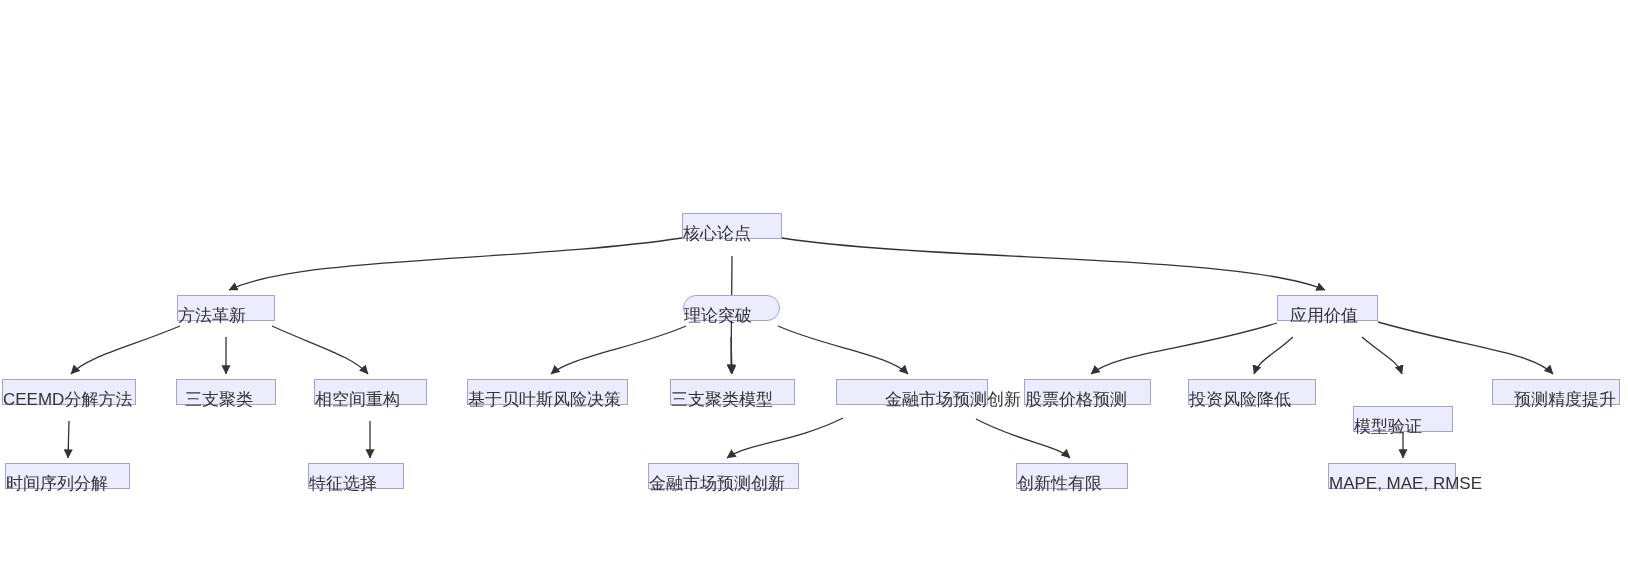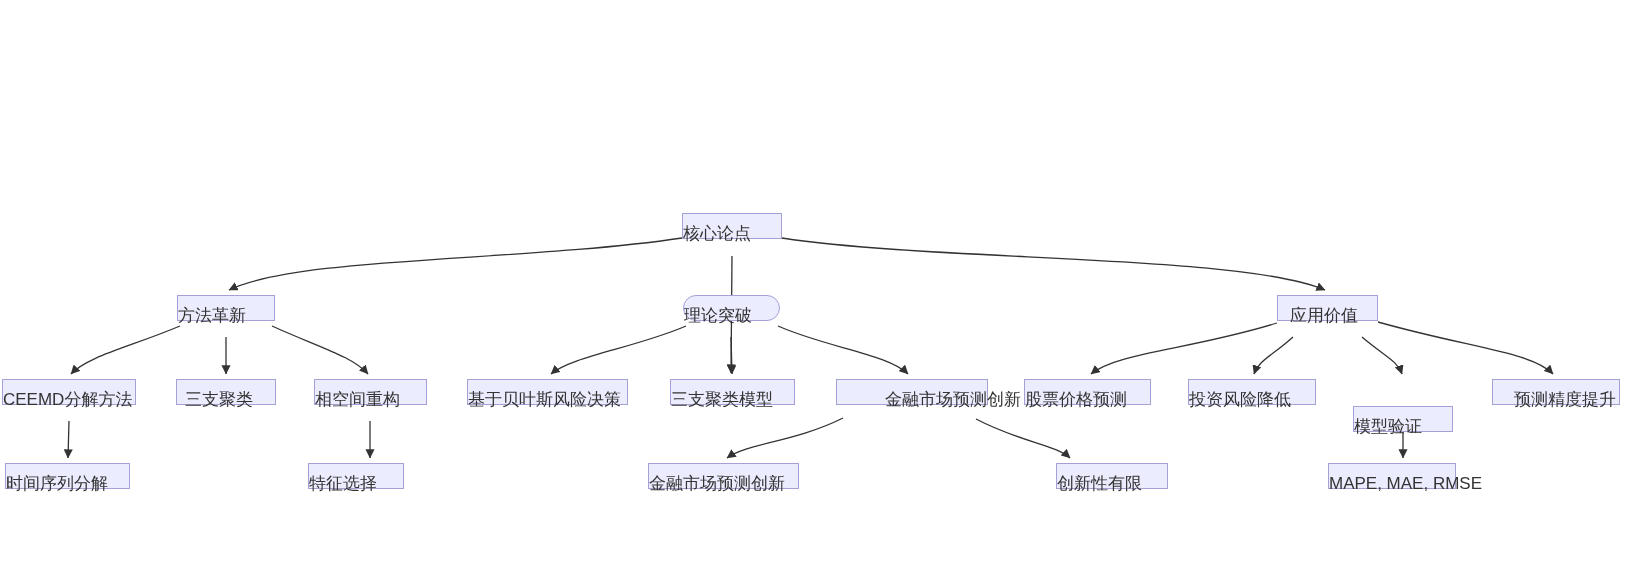--- a/index.html
+++ b/index.html
@@ -100,16 +100,16 @@
   <div class="node" style="left:670px; top:379px; width:125px;">三支聚类模型</div>
   <div class="node" style="left:836px; top:379px; width:152px;padding-left:48px;">金融市场预测创新</div>
   <div class="node" style="left:1024px; top:379px; width:127px;">股票价格预测</div>
   <div class="node" style="left:1188px; top:379px; width:128px;">投资风险降低</div>
   <div class="node" style="left:1353px; top:358px; width:100px;margin-top:48px;">模型验证</div>
   <div class="node" style="left:1492px; top:379px; width:128px;padding-left:21px;">预测精度提升</div>
 
   <div class="node" style="left:5px; top:463px; width:125px;">时间序列分解</div>
   <div class="node" style="left:308px; top:463px; width:96px;">特征选择</div>
   <div class="node" style="left:648px; top:463px; width:151px;">金融市场预测创新</div>
-  <div class="node" style="left:1016px; top:463px; width:112px;margin-left:40px;">创新性有限</div>
+  <div class="node" style="left:1016px; top:463px; width:112px;">创新性有限</div>
   <div class="node" style="left:1328px; top:463px; width:128px;">MAPE, MAE, RMSE</div>
 
 </div>
 
 </body></html>

